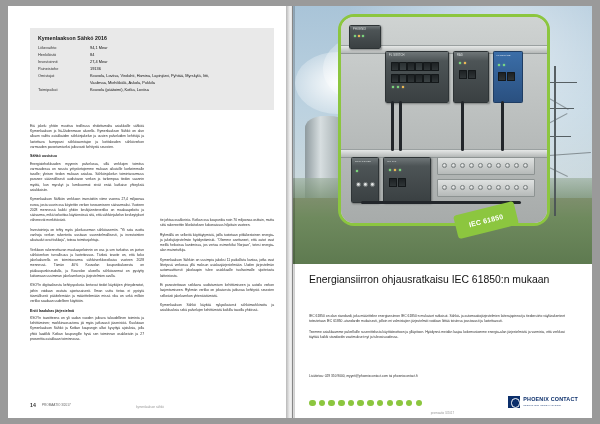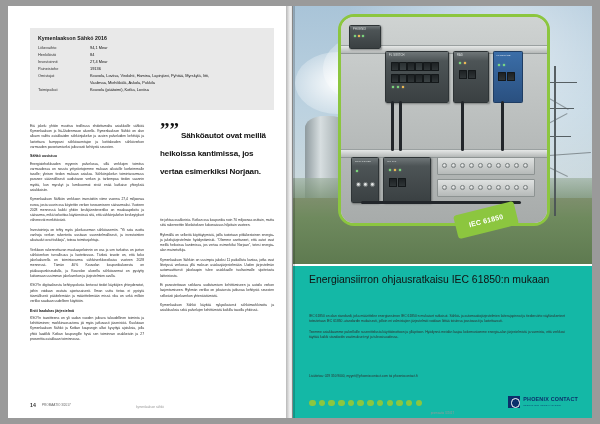--- a/index.html
+++ b/index.html
@@ -315,21 +315,21 @@
     font-weight: bold;
     color: #ffffff;
     letter-spacing: 0.2px;
   }
 
   
   .ad-area {
     position: absolute;
     left: 293px; top: 266px;
     width: 299px; height: 152px;
-    background: #14b8a6;
+    background: #ffffff;
   }
   .ad-title {
     position: absolute;
     left: 16px; top: 8px;
     width: 262px;
     font-size: 10.4px;
     line-height: 1.22;
     color: #111;
     font-weight: normal;
   }
@@ -454,23 +454,20 @@
       <h5>Sähkö uusiutuu</h5>
       <p>Energiatehokkuuden myynnin palvelussa, sillä verkkojen toimitus varmuudessa on noustu yritystietojemme mukaan aikuisille korkeimmalle tasolle; yleisen tiedon mukaan asiakas. Sähkönjakelun toimintavarmuus paranee säännöllisesti uudistuvan verkon ja tarkempaa tiedon saannin myötä, kun myrskyt ja lumikuormat eivät enää katkaise yhteyksiä asiakkaisiin.</p>
       <p>Kymenlaakson Sähkön verkkoon investoitiin viime vuonna 27,4 miljoonaa euroa, josta suurin osa käytettiin verkon turvaamiseen säävarmaksi. Vuoteen 2028 mennessä kaikki yhtiön keskijänniteverkko on maakaapeloitu ja säävarma, mikä tarkoittaa käytännössä sitä, että sähkönjakelun keskeytykset vähenevät merkittävästi.</p>
       <p>Investointeja on tehty myös jakeluaseman sähköasemiin. "Yli sata vuotta vanhoja verkon rakenteita uusitaan suunnitelmallisesti, ja investointien aikataulut ovat tiukkoja", toteaa toimitusjohtaja.</p>
       <p>Verkkoon rakennettavan maakaapeloinnin on osa ja sen tarkoitus on jaetun sähköverkon turvallisuus ja luotettavuus. Tärkeä tavoite on, että koko jakelualueella on toimintavarma sähköverkkoratkaisu vuoteen 2028 mennessä. Tämän 40% Kouvolan kaupunkialueesta on pääkaupunkiseudulla, ja Kouvolan alueella sähköasemat on pystytty kattamaan uusimman jakeluverkon ja järjestelmien avulla.</p>
       <p>KSOYn digitaalisesta kehityspolusta kertovat tiedot käyttäjien yhteydenotot, joihin voidaan vastata ajantasaisesti. Ilman uutta tietoa ei pystytä täsmällisesti päättelemään ja määrittelemään missä vika on sekä milloin verkko saadaan uudelleen käyttöön.</p>
       <h5>Eniti laadukas järjestelmä</h5>
       <p>KSOYn tavoitteena on yli sadan vuoden jatkuva taloudellinen toiminta ja kehittäminen; markkinaosuutena jäi myös jatkuvasti jäsenistöä. Kuulutaan Kymenlaakson Sähkö ja Kotkan kaupungin alkoi kysyttyä ajatuksia, jolla yhtiö laadikki Kotkan kaupungille hyvä sen toiminnan osakkeisiin ja 27 prosenttia asiakkaan toiminnassa.</p>
     </div>
 
-    <div class="pullquote">
-      <span class="pq-marks">””</span><span class="pq-text">Sähköautot ovat meillä heikoissa kantimissa, jos vertaa esimerkiksi Norjaan.</span>
-    </div>
 
     <div class="col col-b">
       <p>tie johtaa osakkeista. Kotkan osa kaupunkia noin 70 miljoonaa osittain, mutta siitä rakennettiin liikelaitoksen kokonaisuus hiljattain vuoteen.</p>
       <p>Ryhmällä on selkeitä käyttäytymisiä, joilla tuotetaan pitkäkestoinen energia- ja jakelujärjestelmän hyödyntämistä. "Olemme asettaneet, että autot ovat meillä heikoissa kantimissa, jos vertaa esimerkiksi Norjaan", totesi energia-alan mainetutkija.</p>
       <p>Kymenlaakson Sähkön on uusimpia jakoksi 11 paikallista kantaa, jotka ovat liitetyssä verkossa yllä maksun asiakasjärjestelmään. Uuden järjestelmän automaattisesti jakokaapin tulee asiakkaalle tuulivoimalle sijoitetusta laitteistosta.</p>
       <p>Ei panostettavan seikkana uudistamisen kehittämiseen ja autoilu verkon laajentamiseen. Ryhmän verkko on jokaisesta jatkuvaa kehitystä seuraten selkeästi jakeluverkon yhtenäistämistä.</p>
       <p>Kymenlaakson Sähkö käyttää nykyaikaisesti sähkömarkkinoita ja asiakkuuksia sekä palvelujen kehittämistä kaikilla tasoilla yhtiössä.</p>
     </div>
 
     <div class="page-number">14</div>

